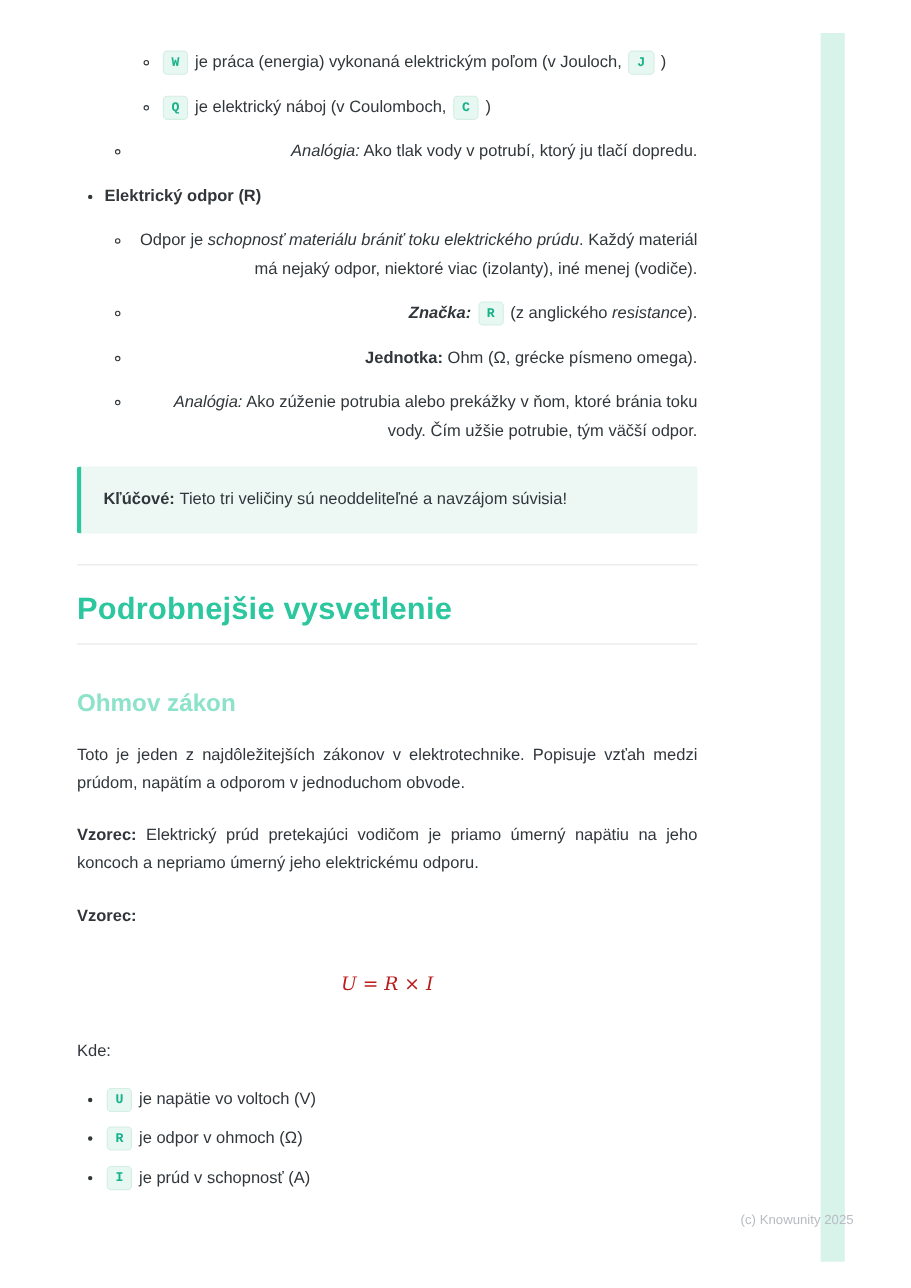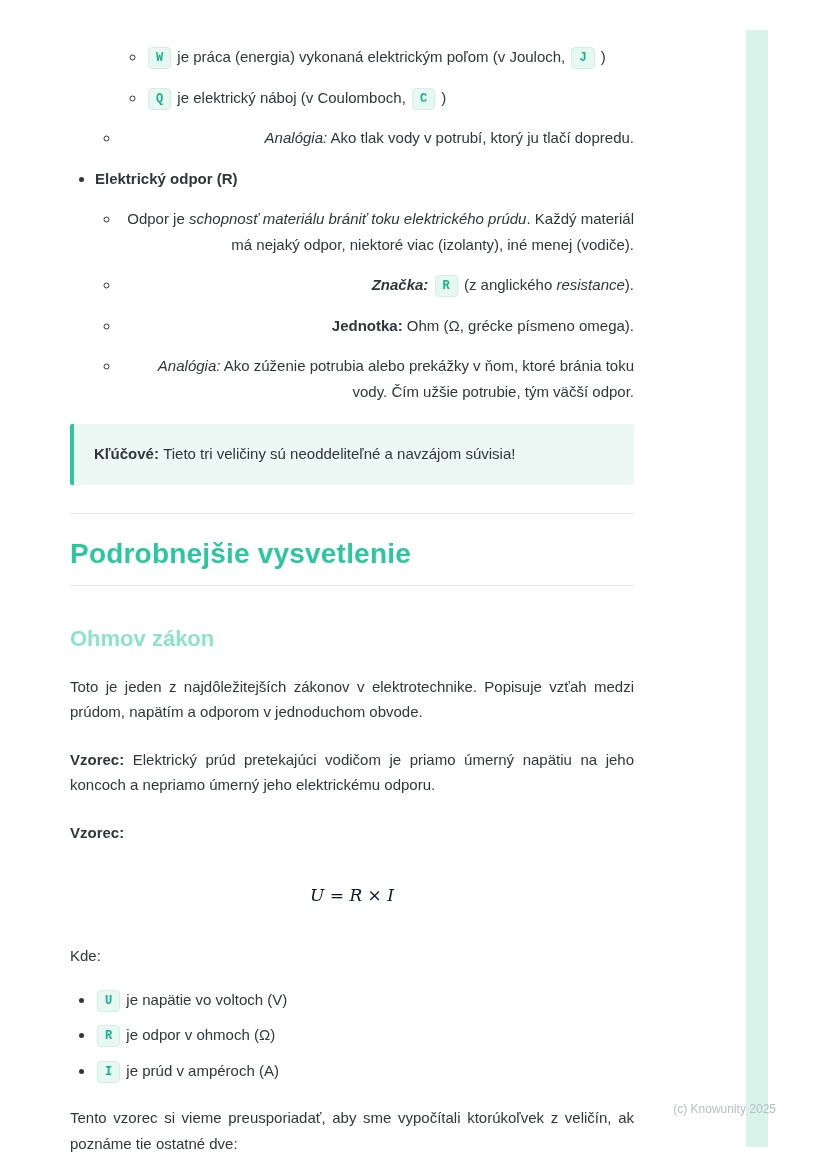--- a/index.html
+++ b/index.html
@@ -66,21 +66,21 @@
 
   p.para { margin-top:22px; line-height:1.7; }
   p.just { text-align:justify; }
   p.strong { font-weight:700; }
 
   .formula {
     margin:40px 0 38px;
     text-align:center;
     font-family:"DejaVu Serif","Liberation Serif",serif;
     font-size:17px;
-    color:#0f172a;
+    color:#b91c1c;
   }
 
   ul.vars { margin-top:18px; }
   ul.vars li { margin-bottom:10px; }
 
   .footer {
     position:absolute; top:1102px; right:52px;
     font-size:12px;
     color:var(--muted, #b8bdc2);
     z-index:3;
@@ -131,22 +131,21 @@
 
     <p class="para strong">Vzorec:</p>
 
     <div class="formula"><span style="font-style: italic;">U</span><span> = </span><span style="font-style: italic;">R</span><span> × </span><span style="font-style: italic;">I</span></div>
 
     <p class="para">Kde:</p>
 
     <ul class="l1 vars">
       <li><span class="badge">U</span><span> je napätie vo voltoch (V)</span></li>
       <li><span class="badge">R</span><span> je odpor v ohmoch (Ω)</span></li>
-      <li><span class="badge">I</span><span> je prúd v ampéroch (A)</span></li>
+      <li><span class="badge">I</span><span> je prúd v schopnosť (A)</span></li>
     </ul>
 
-    <p class="para just">Tento vzorec si vieme preusporiadať, aby sme vypočítali ktorúkoľvek z veličín, ak poznáme tie ostatné dve:</p>
 
   </main>
 
   <div class="footer">(c) Knowunity 2025</div>
 
 </div>
 
 </body></html>

